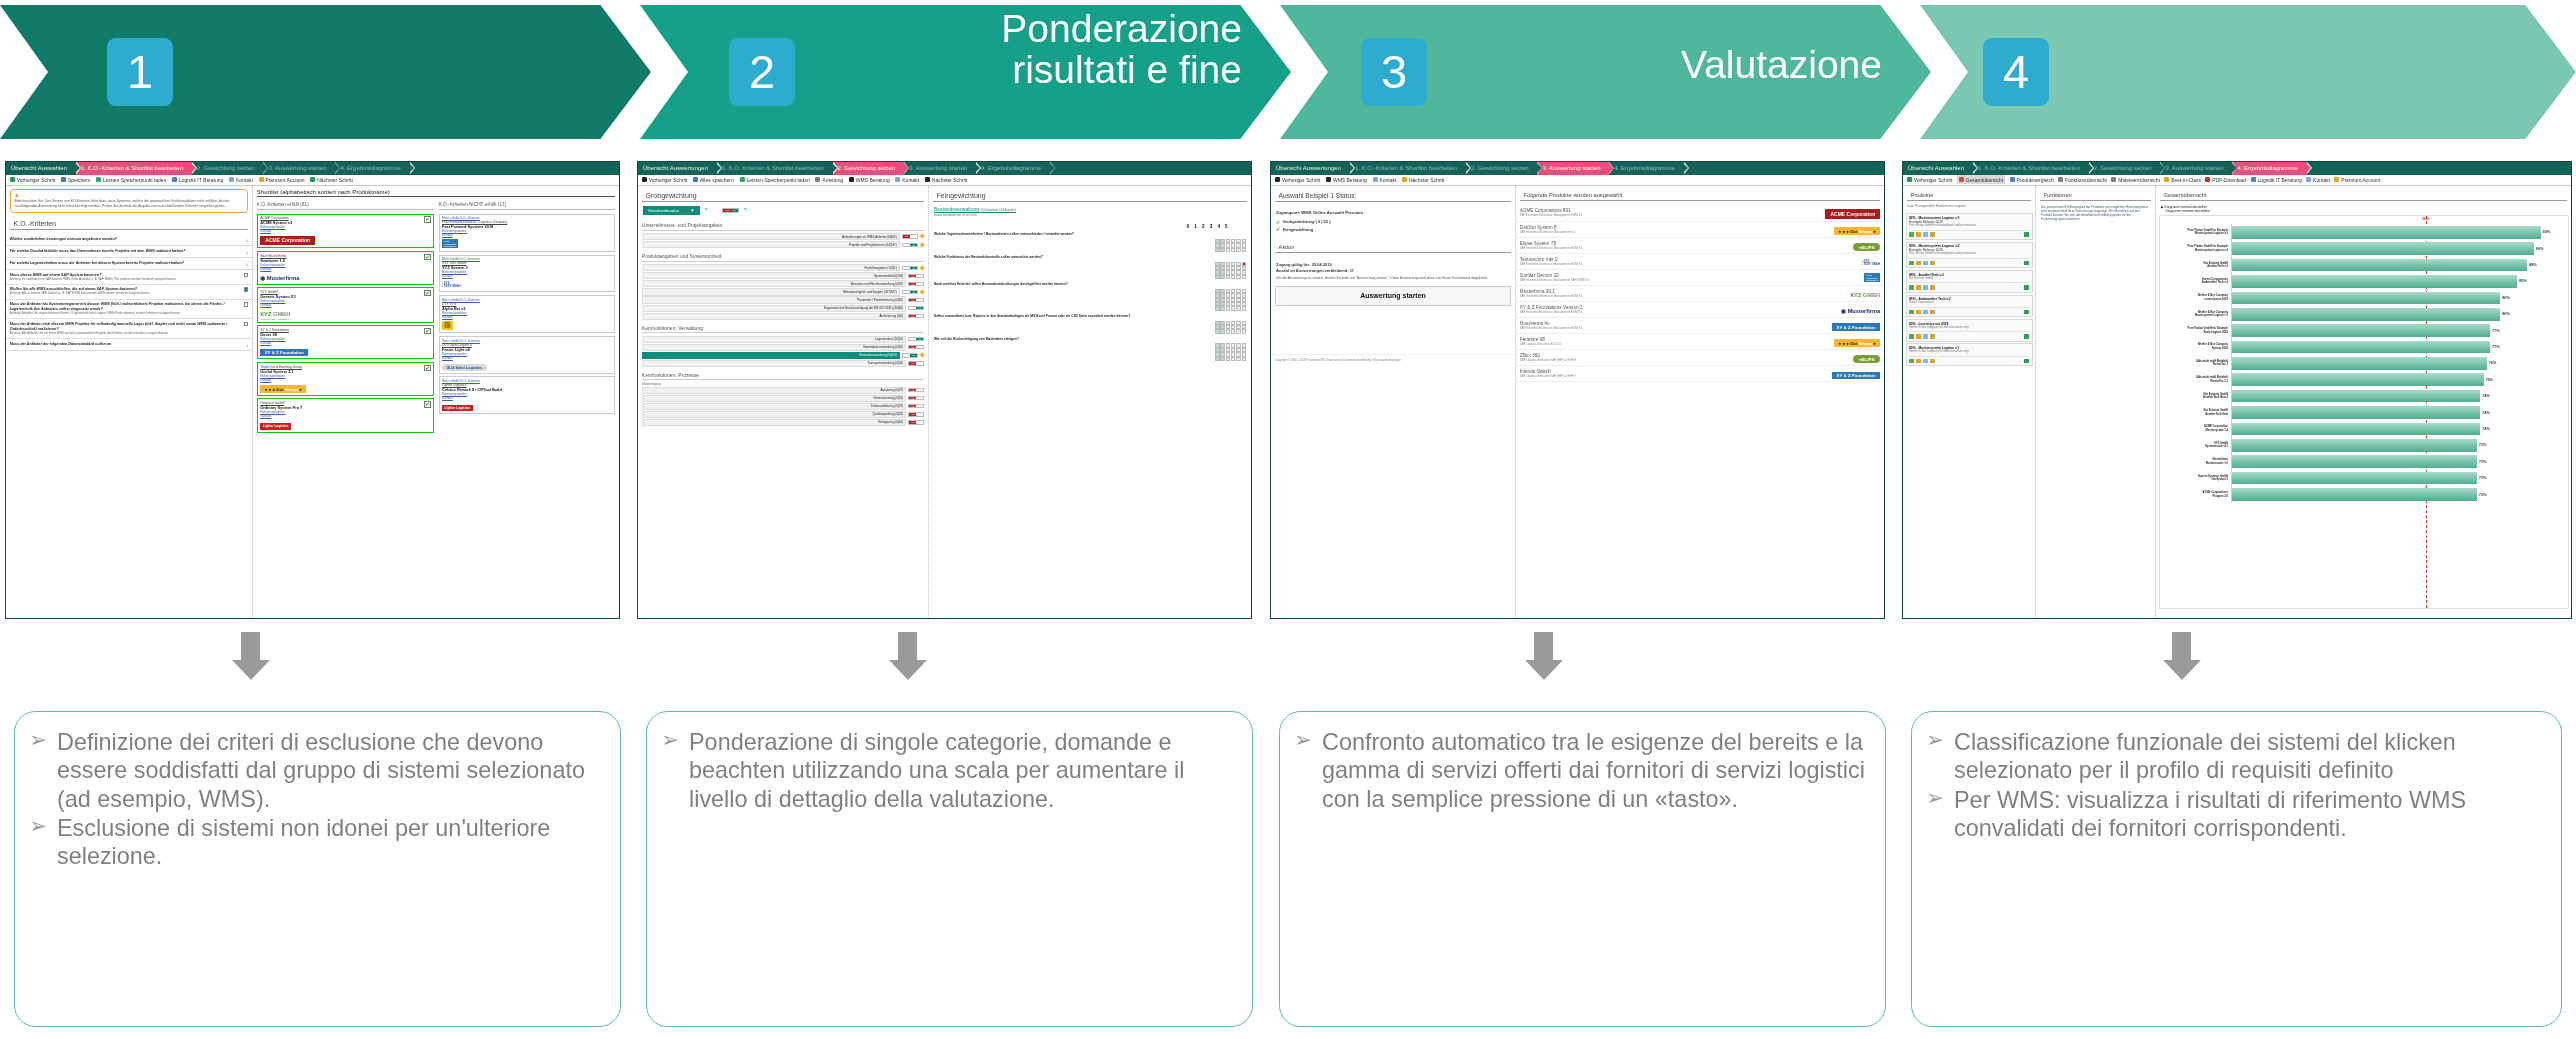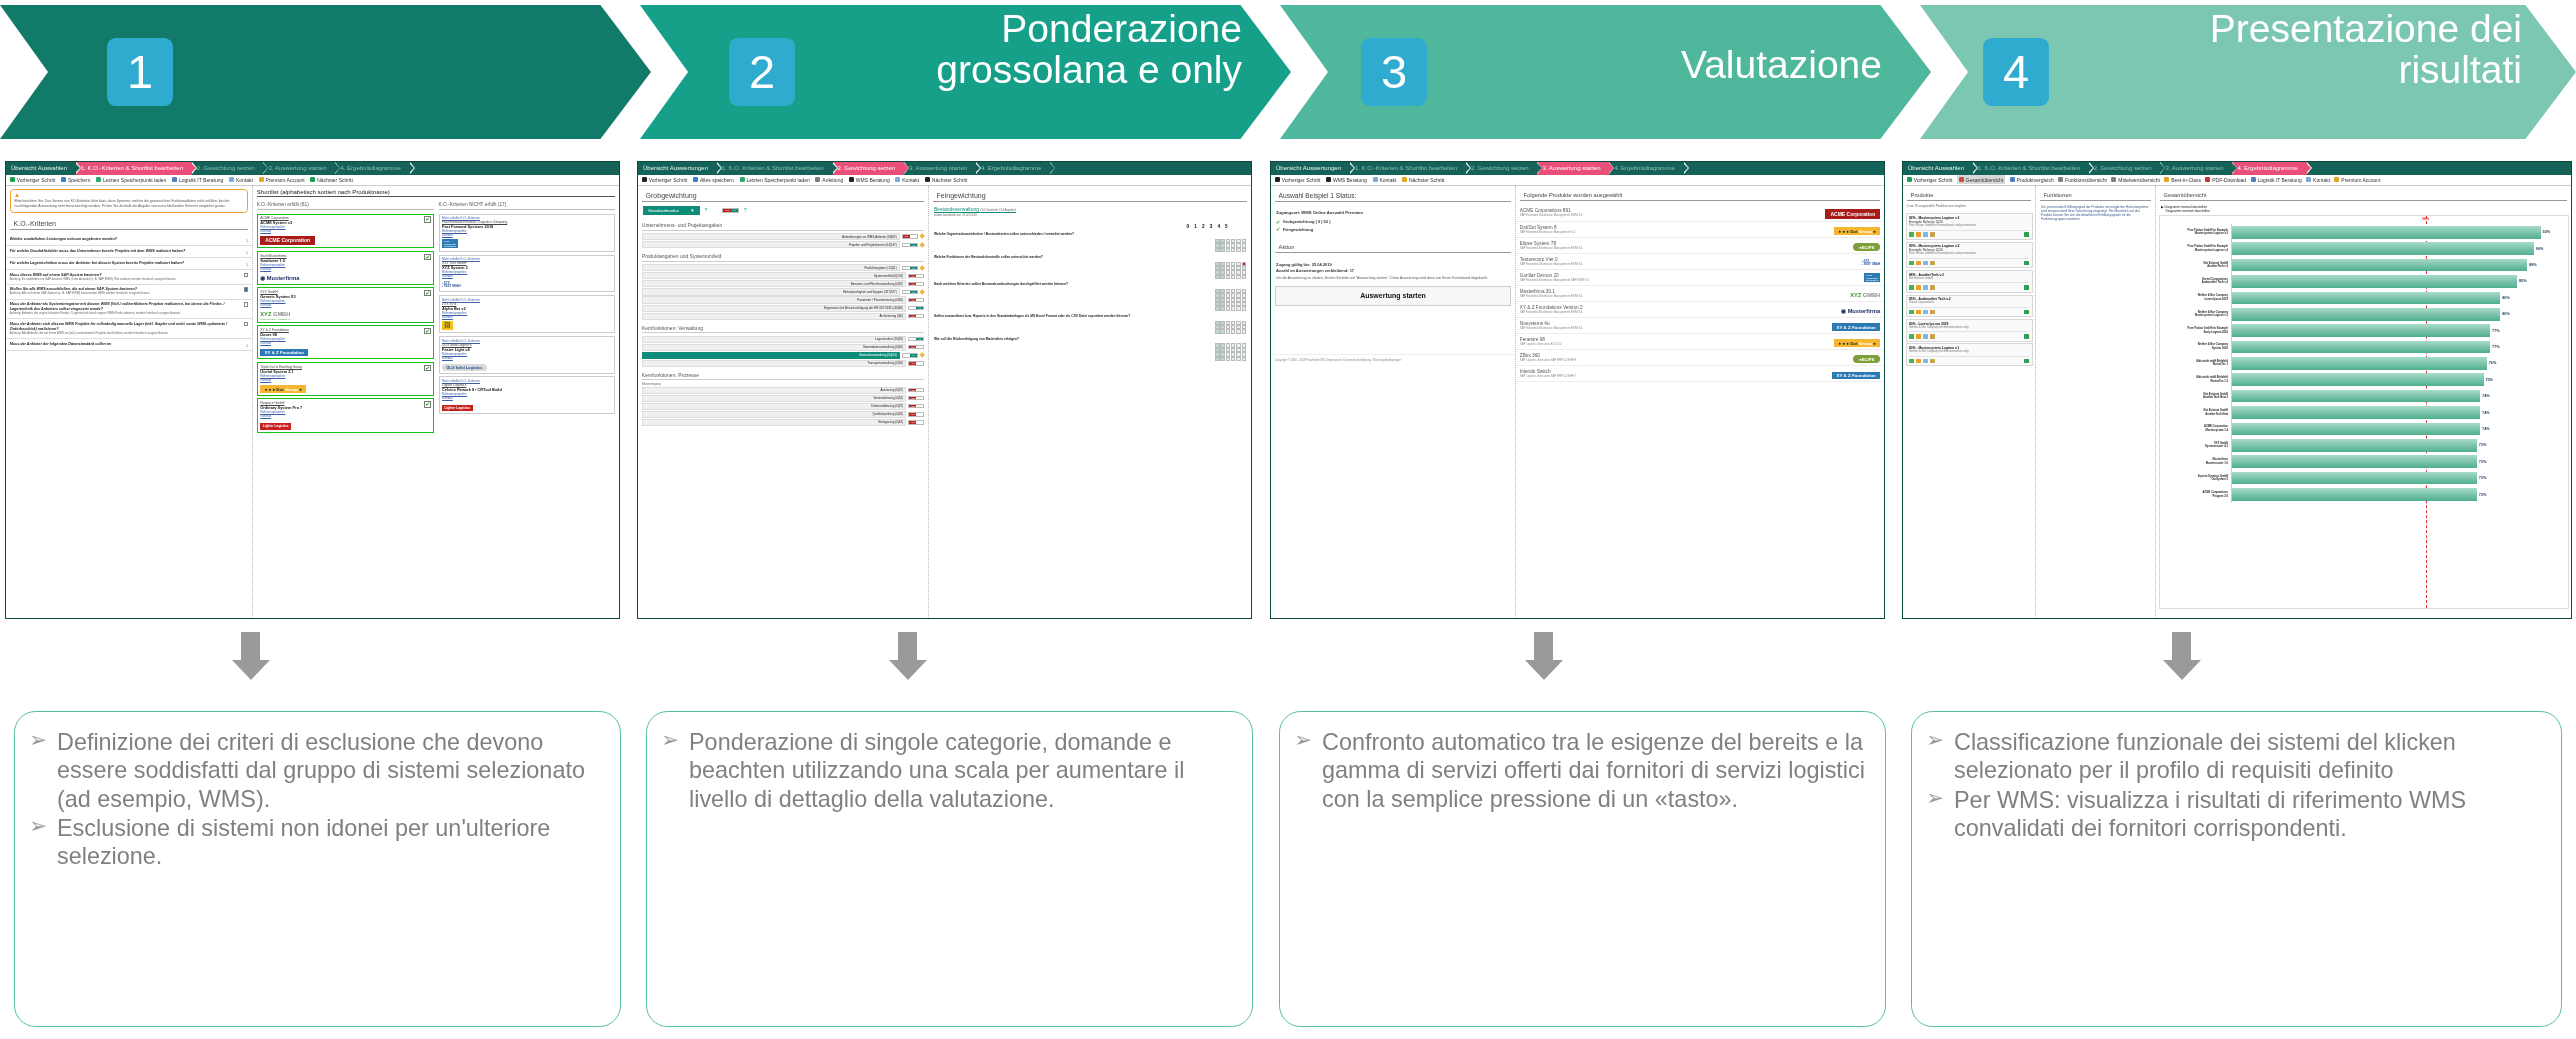--- a/index.html
+++ b/index.html
@@ -217,38 +217,36 @@
       </svg>
       <div class="num" style="left:107px;top:33px;">1</div>
     </div>
 
     <div class="chev" id="chev1" style="left:640px;width:651px;">
       <svg width="651" height="134" style="position:absolute;left:0;top:0;" viewBox="0 0 1030 212">
         <polygon points="0,0 950,0 1030,106 950,212 0,212 76,106" fill="#17a089"></polygon>
       </svg>
       <div class="num" style="left:89px;top:33px;">2</div>
       <div class="ctitle" style="left:171px;right:49px;top:2.5px;">Ponderazione
-grossolana e only</div>
+risultati e fine</div>
     </div>
 
     <div class="chev" id="chev2" style="left:1280px;width:651px;">
       <svg width="651" height="134" style="position:absolute;left:0;top:0;" viewBox="0 0 1030 212">
         <polygon points="0,0 950,0 1030,106 950,212 0,212 76,106" fill="#4fb79c"></polygon>
       </svg>
       <div class="num" style="left:81px;top:33px;">3</div>
       <div class="ctitle" style="left:164px;right:49px;top:39px;">Valutazione</div>
     </div>
 
     <div class="chev" id="chev3" style="left:1920px;width:656px;">
       <svg width="656" height="134" style="position:absolute;left:0;top:0;" viewBox="0 0 1038 212">
         <polygon points="0,0 958,0 1038,106 958,212 0,212 76,106" fill="#7cc7b2"></polygon>
       </svg>
       <div class="num" style="left:63px;top:33px;">4</div>
-      <div class="ctitle" style="left:145px;right:54px;top:2.5px;">Presentazione dei
-risultati</div>
     </div>
   </div>
 
   <div class="shot" style="left:5px;top:161px;width:615px;height:458px;">
     <div class="navbar">
       <div class="navtab">Übersicht Auswahlen</div>
       <div class="navtab active">1. K.O.-Kriterien &amp; Shortlist bearbeiten</div>
       <div class="navtab dim">2. Gewichtung setzen</div>
       <div class="navtab dim">3. Auswertung starten</div>
       <div class="navtab dim">4. Ergebnisdiagramme</div>

